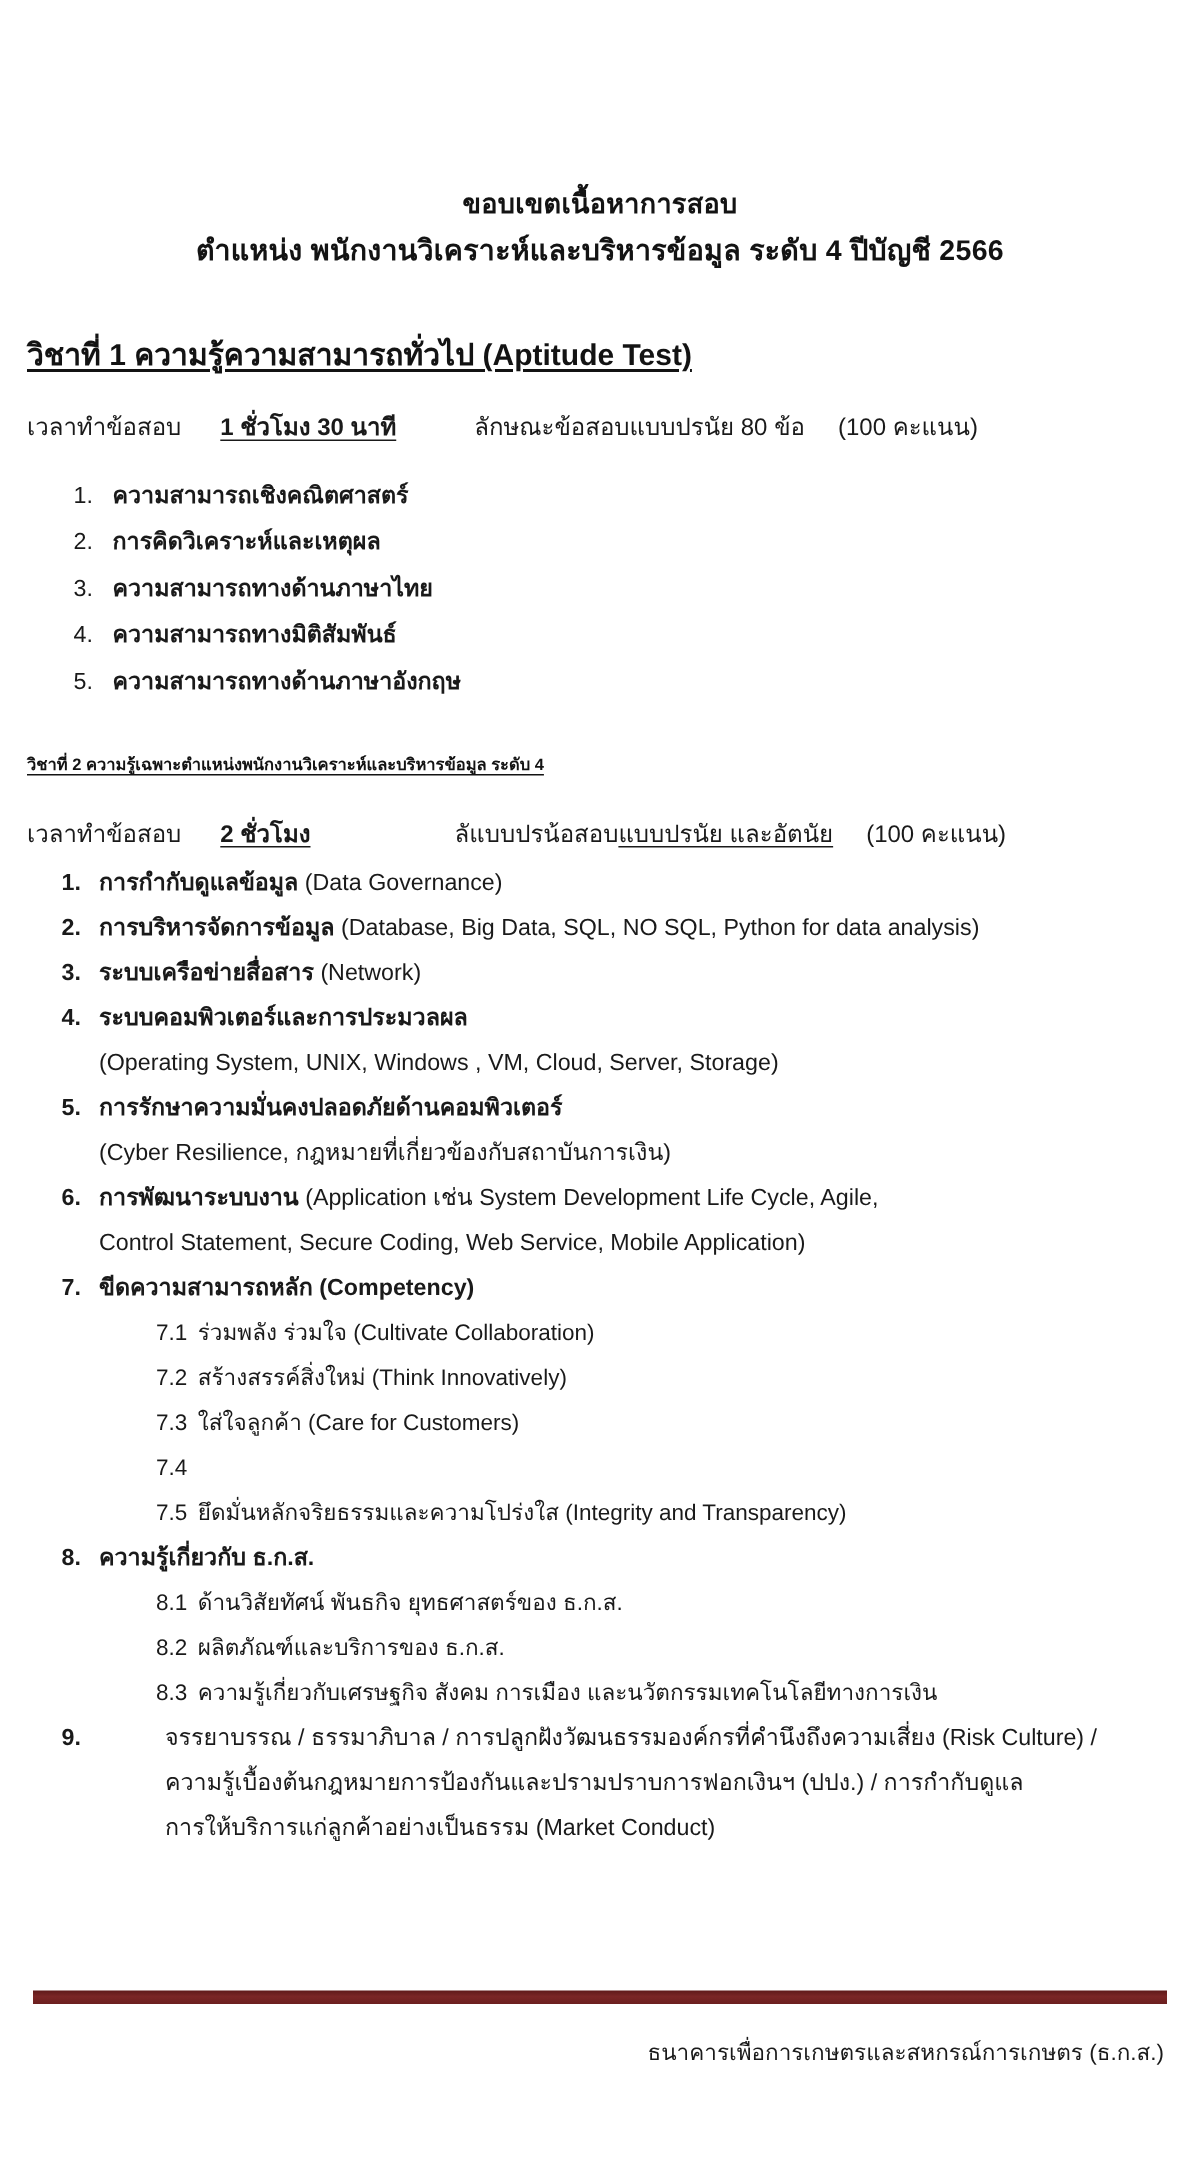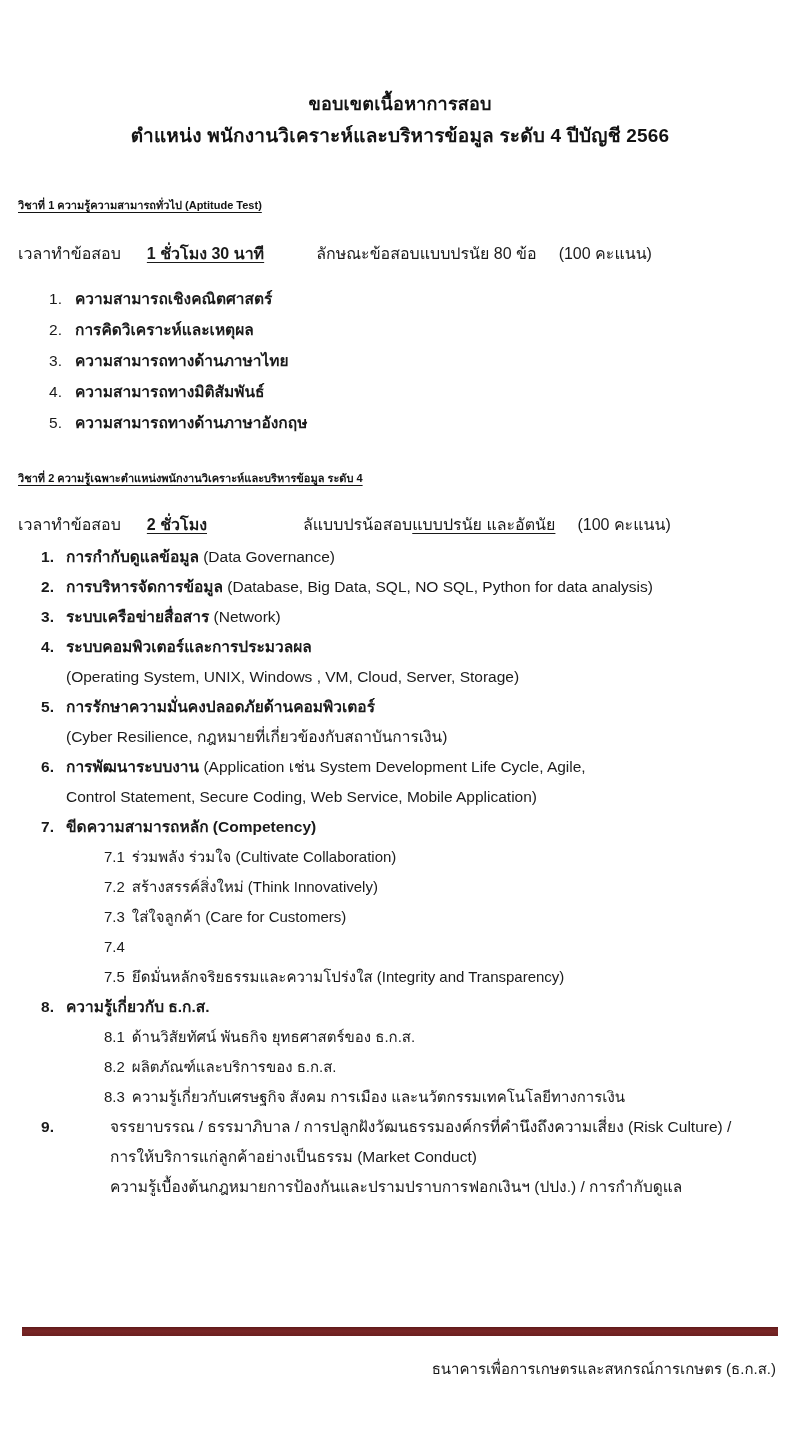--- a/index.html
+++ b/index.html
@@ -18,38 +18,38 @@
   .page {
     position: relative;
     width: 800px;
     height: 1454px;
     box-sizing: border-box;
     padding: 0 18px;
   }
 
   
   .title-block {
-    padding-top: 88px;
+    padding-top: 120px;
     text-align: center;
   }
   .title-line {
     font-weight: bold;
     font-size: 18px;
     line-height: 32px;
     letter-spacing: 0.2px;
     color: #131313;
   }
   .title-line.sub {
     font-size: 19px;
   }
 
   
   .section-heading {
     font-weight: bold;
-    font-size: 11px;
+    font-size: 20px;
     line-height: 24px;
     text-decoration: underline;
     text-underline-offset: 3px;
     color: #131313;
     white-space: nowrap;
   }
   #section1-heading { margin-top: 41px; }
   #section2-heading { margin-top: 28px; font-size: 11px; }
 
   
@@ -302,22 +302,22 @@
             <span>ความรู้เกี่ยวกับเศรษฐกิจ สังคม การเมือง และนวัตกรรมเทคโนโลยีทางการเงิน</span>
           </li>
         </ul>
       </span>
     </li>
 
     <li class="li">
       <span class="num">9.</span>
       <span class="body para">
         <span class="cont-line">จรรยาบรรณ / ธรรมาภิบาล / การปลูกฝังวัฒนธรรมองค์กรที่คำนึงถึงความเสี่ยง (Risk Culture) /</span>
+        <span class="cont-line">ความรู้เบื้องต้นกฎหมายการป้องกันและปรามปราบการฟอกเงินฯ (ปปง.) / การกำกับดูแล</span>
         <span class="cont-line">การให้บริการแก่ลูกค้าอย่างเป็นธรรม (Market Conduct)</span>
-        <span class="cont-line">ความรู้เบื้องต้นกฎหมายการป้องกันและปรามปราบการฟอกเงินฯ (ปปง.) / การกำกับดูแล</span>
       </span>
     </li>
 
   </ul>
 
   <div class="footer-rule"></div>
   <div class="footer-text">ธนาคารเพื่อการเกษตรและสหกรณ์การเกษตร (ธ.ก.ส.)</div>
 
 </div>
 

